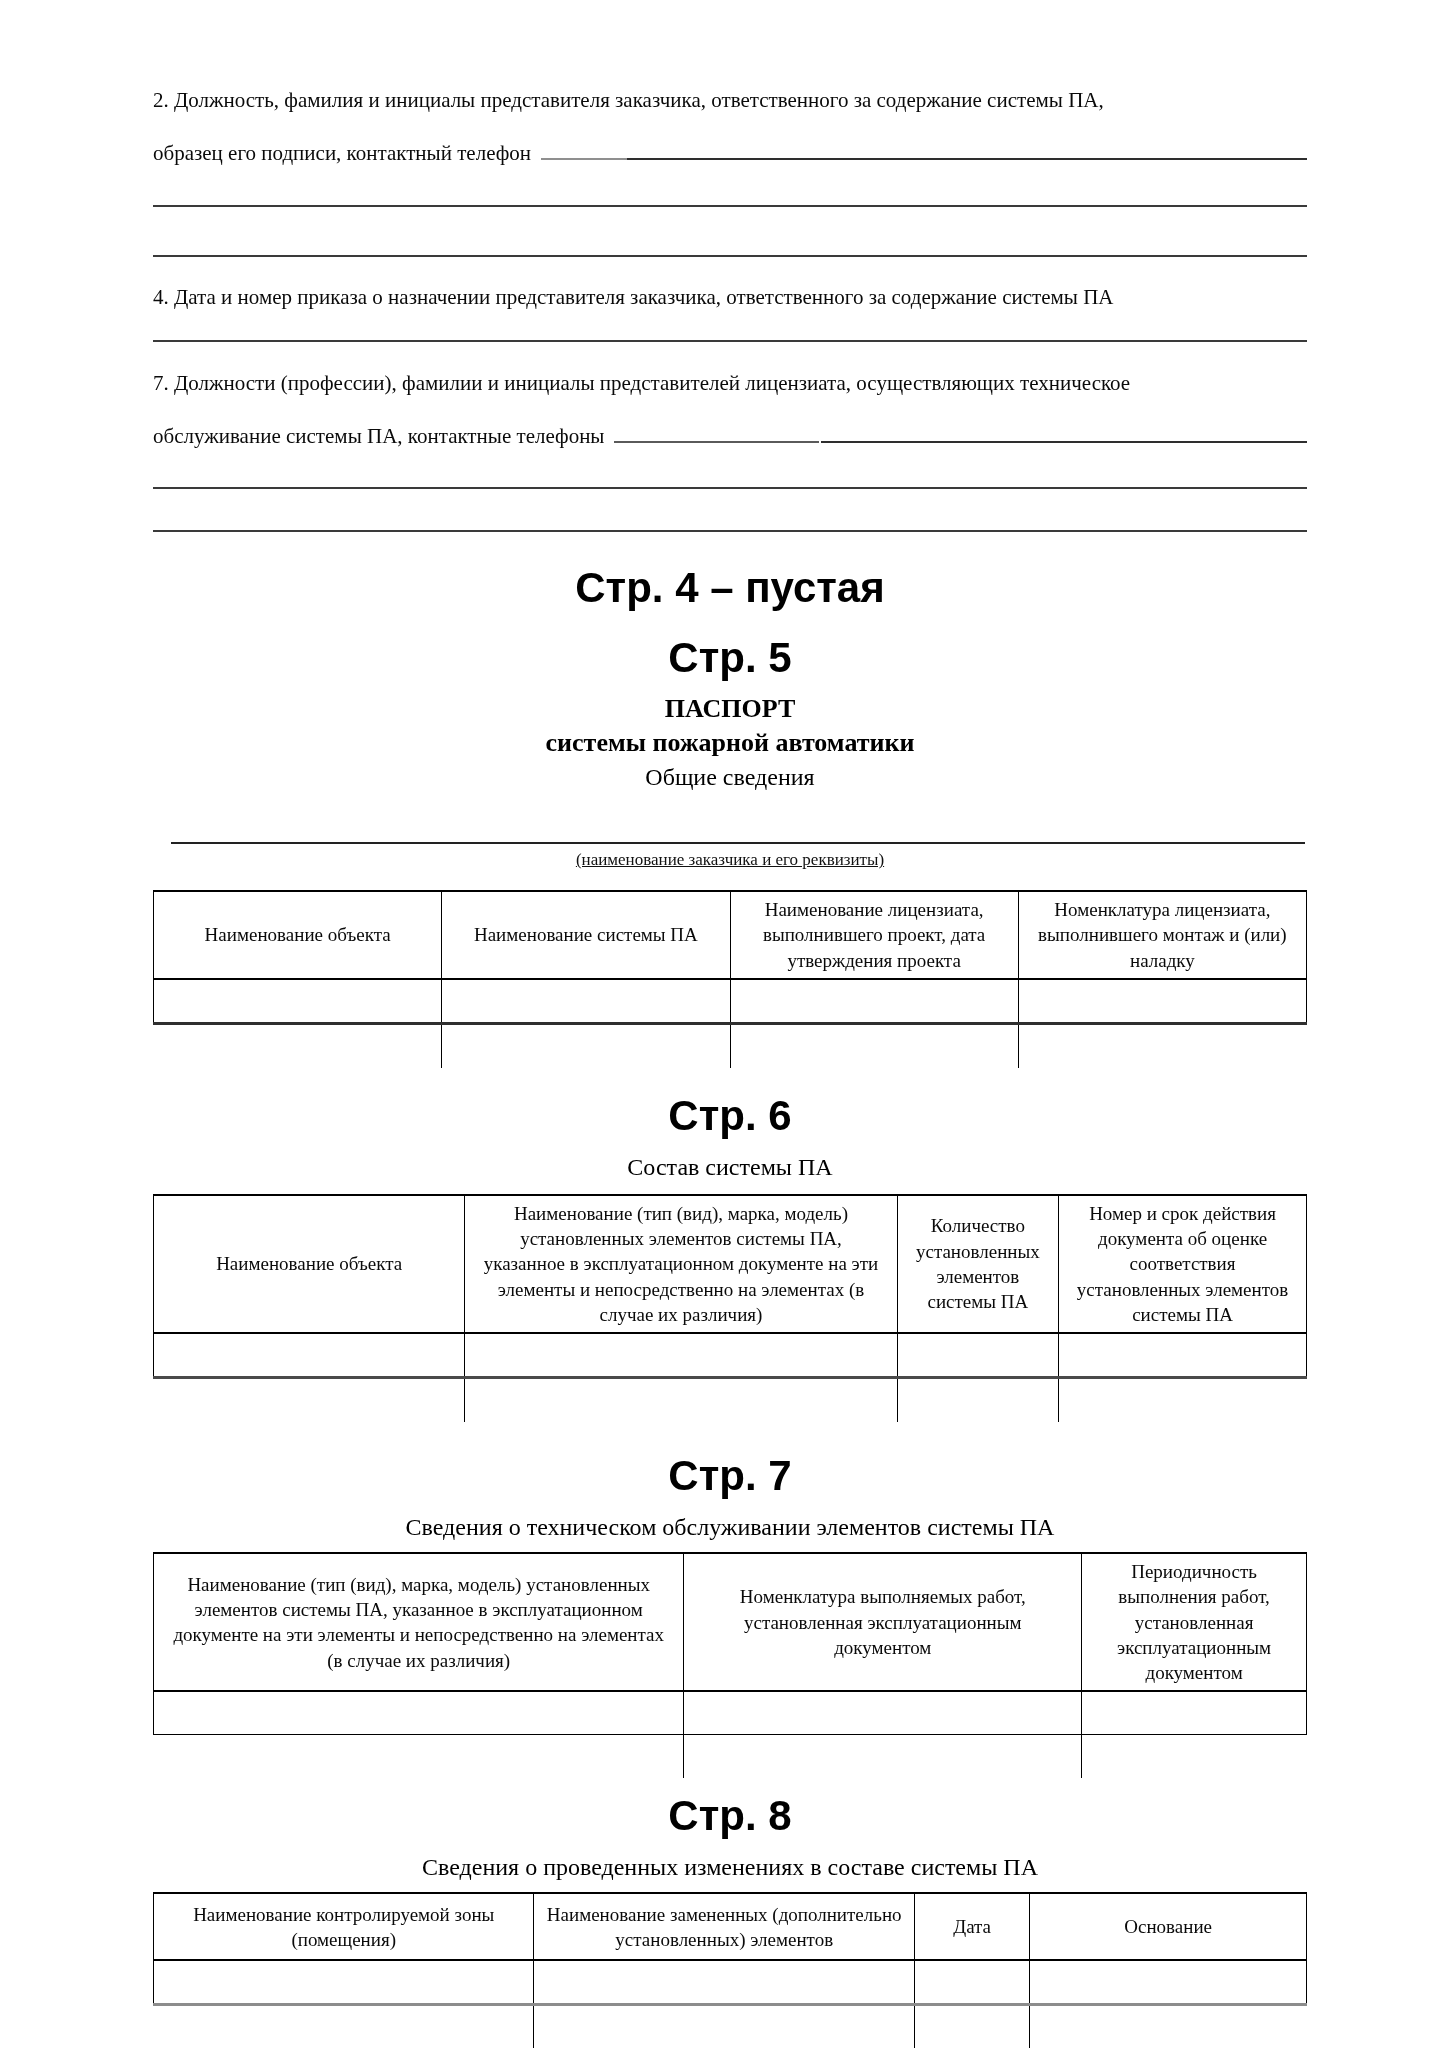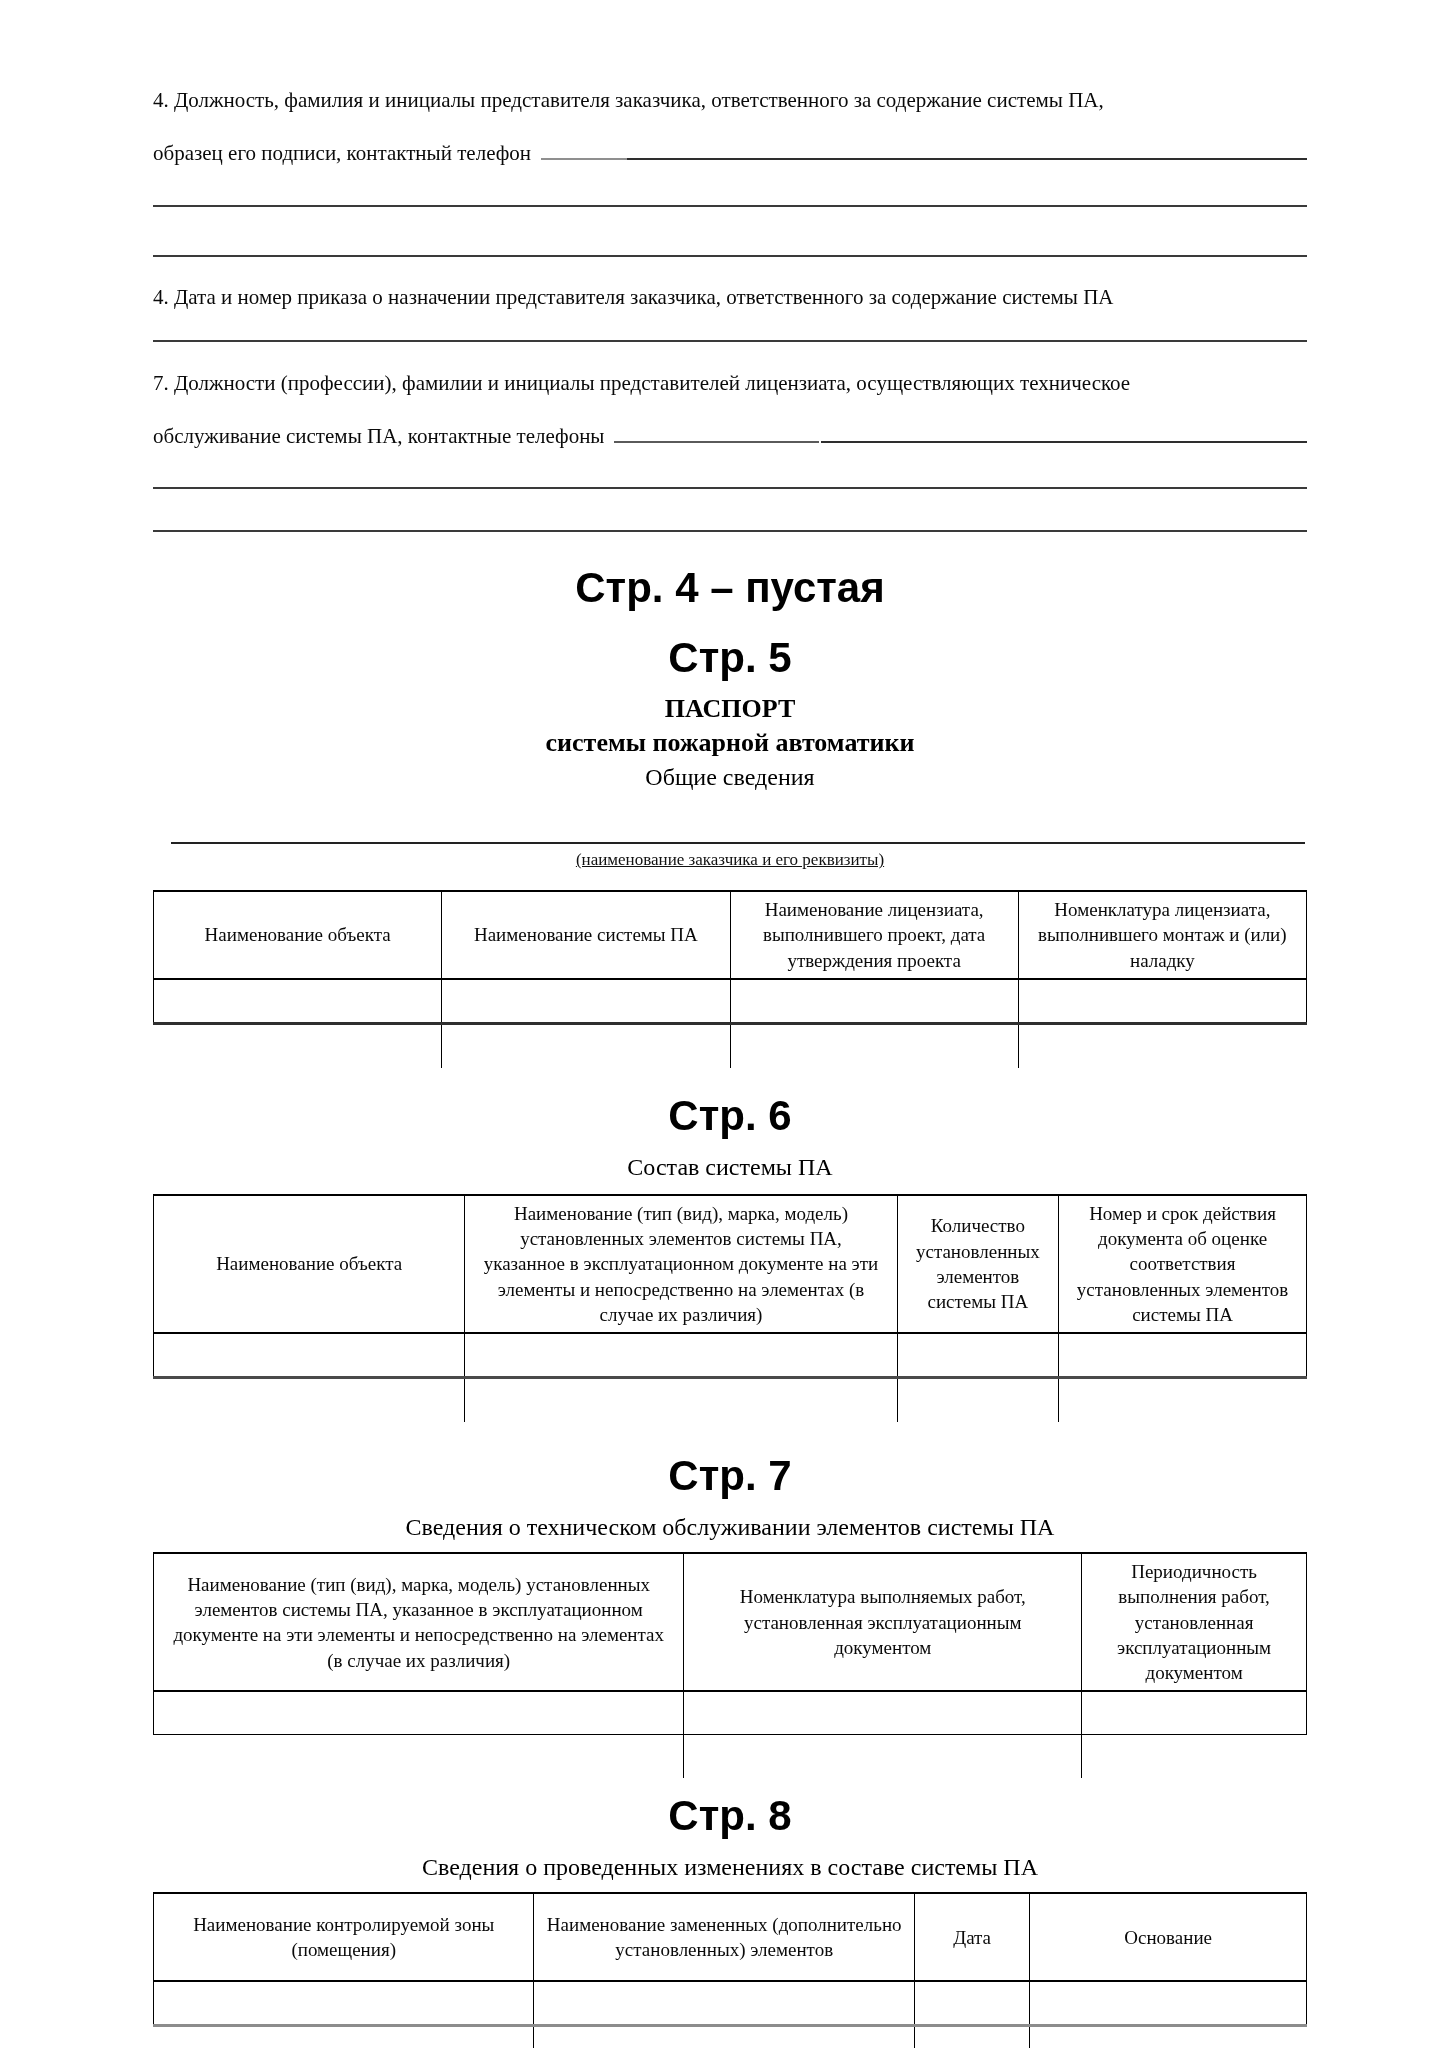--- a/index.html
+++ b/index.html
@@ -92,21 +92,21 @@
     color: #0a0a0a;
   }
   .doc-table td { border: 1.5px solid #000; }
   .doc-table .row-mid td  { height: 40px; }
   .doc-table .row-open td { height: 41px; border-bottom: none; }
   .doc-table .row-open td:first-child { border-left: none; }
   .doc-table .row-open td:last-child  { border-right: none; }
   .t1 thead tr { height: 78px; }
   .t2 thead tr { height: 128px; }
   .t3 thead tr { height: 124px; }
-  .t4 thead tr { height: 88px; }
+  .t4 thead tr { height: 67px; }
   .t1 .row-mid td { border-bottom: 3px solid #2f2f2f; }
   .t2 .row-mid td { border-bottom: 3px solid #4a4a4a; }
   .t3 .row-mid td { border-bottom: 1.5px solid #000; }
   .t4 .row-mid td { border-bottom: 3.5px solid #8c8c8c; }
   
   .mt-item5-1   { margin-top: 76px; }
   .mt-rule-200  { margin-top: 28px; }
   .mt-rule-250  { margin-top: 48px; }
   .mt-item6     { margin-top: 16px; }
   .mt-rule-335  { margin-top: 19px; }
@@ -128,21 +128,21 @@
   .mt-str8      { margin-top: 12px; }
   .mt-sub8      { margin-top: 4px; }
   .mt-table4    { margin-top: 8px; }
 </style>
 </head>
 <body>
 
 <div class="page">
   <div class="content">
 
-    <p class="body-line mt-item5-1">4. Должность, фамилия и инициалы представителя заказчика, ответственного за содержание системы ПА,</p>
+    <p class="body-line mt-item5-1">2. Должность, фамилия и инициалы представителя заказчика, ответственного за содержание системы ПА,</p>
 
     <div class="body-line fill-row">
       <span class="txt">образец его подписи, контактный телефон</span>
       <span class="blank gray" style="width:86px; margin-left:10px;"></span>
       <span class="blank grow"></span>
     </div>
 
     <div class="rule mt-rule-200"></div>
     <div class="rule mt-rule-250"></div>
 

